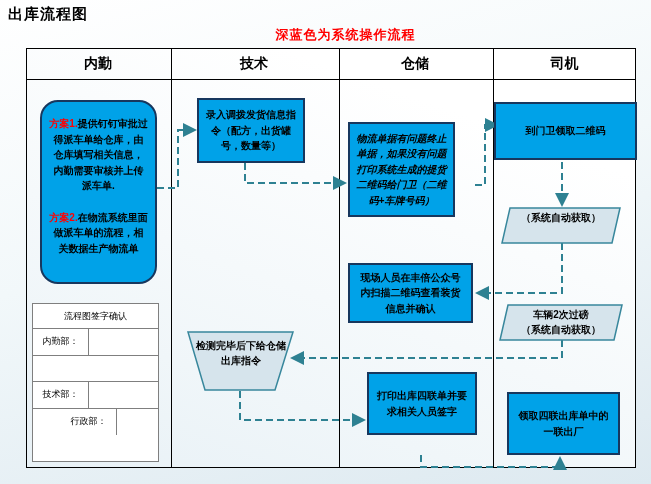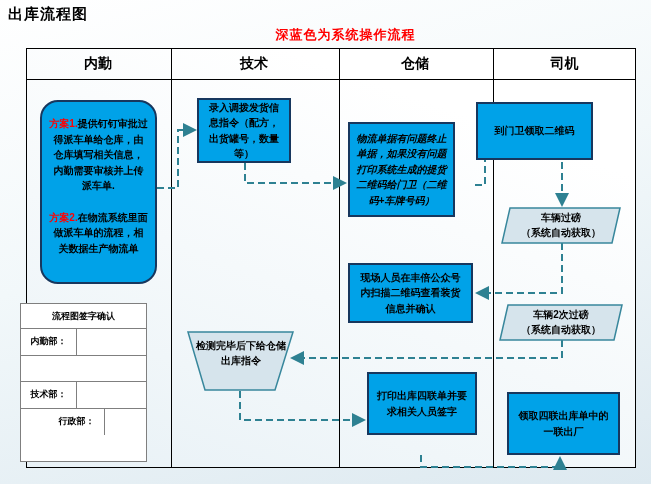--- a/index.html
+++ b/index.html
@@ -16,22 +16,22 @@
   .lane-title{position:absolute;top:48px;height:30px;line-height:30px;text-align:center;
               font-weight:bold;font-size:14px;color:#000;}
   .bbox{position:absolute;background:#00a2e8;border:2px solid #17375e;box-sizing:border-box;
         color:#000;font-weight:bold;font-size:10px;line-height:1.55;text-align:center;
         display:flex;align-items:center;justify-content:center;padding:3px 6px;}
   .bbox .inner{width:100%;}
   .plan{display:block;padding:14px 7px 12px 7px;text-align:center;border-radius:18px;}
   .plan .para{margin:0 0 16px 0;}
   .red{color:#ff0000;}
   .shape-label{position:absolute;font-size:10px;font-weight:bold;color:#000;text-align:center;line-height:1.5;}
-  .sigtable{position:absolute;left:20px;top:303px;width:127px;height:159px;box-sizing:border-box;
-            border:1px solid #7f7f7f;background:#fff;font-size:9px;font-weight:bold;color:#000;}
+  .sigtable{position:absolute;left:32px;top:303px;width:127px;height:159px;box-sizing:border-box;
+            border:1px solid #7f7f7f;background:#fff;font-size:9px;font-weight:normal;color:#000;}
   .sig-head{height:25px;line-height:25px;text-align:center;border-bottom:1px solid #7f7f7f;box-sizing:border-box;}
   .sig-row{display:flex;height:26.5px;box-sizing:border-box;border-bottom:1px solid #7f7f7f;}
   .sig-row:last-child{border-bottom:none;padding-left:28px;}
   .sig-label{width:56px;box-sizing:border-box;border-right:1px solid #7f7f7f;
              display:flex;align-items:center;justify-content:center;text-align:center;}
   .sig-value{flex:1;}
   svg.links{position:absolute;left:0;top:0;pointer-events:none;}
   .conn{fill:none;stroke:#2e8192;stroke-width:2;stroke-dasharray:7 4;}
   .shape{fill:#d6e4ec;stroke:#38879c;stroke-width:1.5;}
 </style>
@@ -73,44 +73,43 @@
     <polygon class="shape" points="188,332 293,332 275,390 205,390"></polygon>
     <polygon class="shape" points="510,208 620,208 612,243 502,243"></polygon>
     <polygon class="shape" points="508,305 622,305 614,340 500,340"></polygon>
   </svg>
 
   <div class="bbox plan" style="left:40px;top:100px;width:117px;height:184px;">
     <div class="para"><span class="red">方案1.</span><span>提供钉钉审批过得派车单给仓库，由仓库填写相关信息，内勤需要审核并上传派车单.</span></div>
     <div class="para"><span class="red">方案2.</span><span>在物流系统里面做派车单的流程，相关数据生产物流单</span></div>
   </div>
 
-  <div class="bbox" style="left:197px;top:98px;width:94px;height:65px;">
+  <div class="bbox" style="left:197px;top:98px;width:108px;height:65px;">
     <div class="inner">录入调拨发货信息指令（配方，出货罐号，数量等）</div>
   </div>
 
   <div class="bbox" style="left:348px;top:122px;width:107px;height:95px;font-style:italic;">
     <div class="inner">物流单据有问题终止单据，如果没有问题打印系统生成的提货二维码给门卫（二维码+车牌号码）</div>
   </div>
   <div class="bbox" style="left:348px;top:263px;width:125px;height:60px;">
     <div class="inner">现场人员在丰倍公众号内扫描二维码查看装货信息并确认</div>
   </div>
   <div class="bbox" style="left:367px;top:372px;width:110px;height:63px;">
     <div class="inner">打印出库四联单并要求相关人员签字</div>
   </div>
 
-  <div class="bbox" style="left:476px;top:102px;width:117px;height:58px;">
+  <div class="bbox" style="left:494px;top:102px;width:143px;height:58px;">
     <div class="inner">到门卫领取二维码</div>
   </div>
   <div class="bbox" style="left:507px;top:392px;width:113px;height:63px;">
     <div class="inner">领取四联出库单中的一联出厂</div>
   </div>
 
   <div class="shape-label" style="left:192px;top:338px;width:98px;">检测完毕后下给仓储出库指令</div>
   <div class="shape-label" style="left:502px;top:210px;width:118px;">
-    <span style="display:block;">车辆过磅</span>
     <span style="display:block;">（系统自动获取）</span>
   </div>
   <div class="shape-label" style="left:500px;top:307px;width:122px;">
     <span style="display:block;">车辆2次过磅</span>
     <span style="display:block;">（系统自动获取）</span>
   </div>
 
   <div class="sigtable">
     <div class="sig-head">流程图签字确认</div>
     <div class="sig-row">

